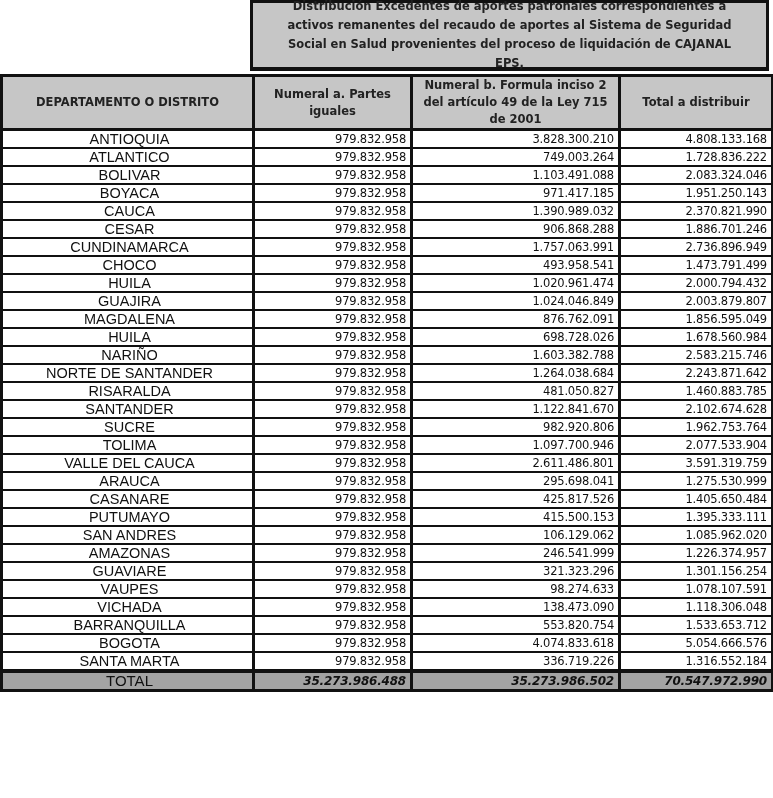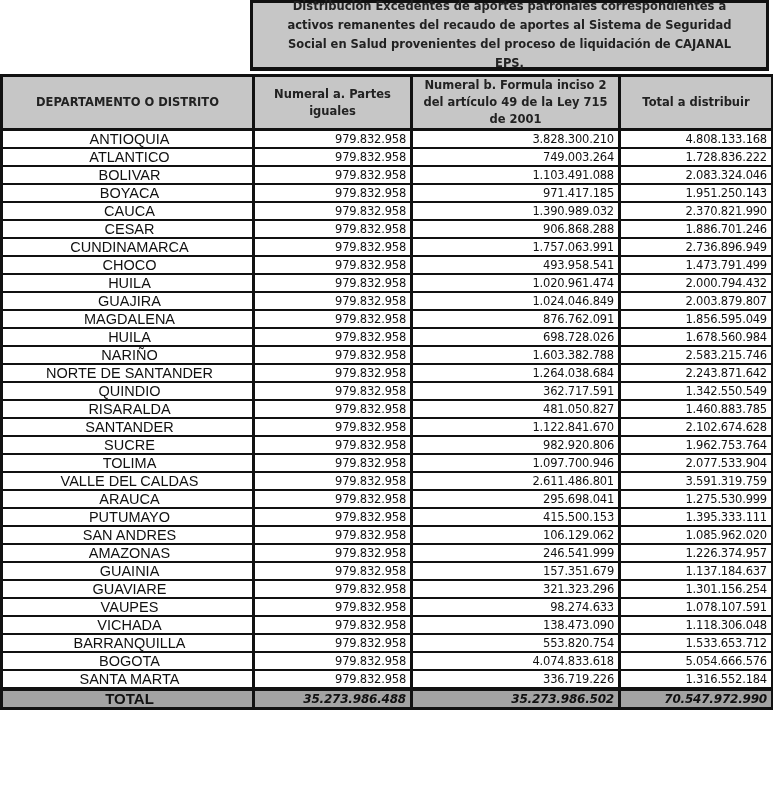--- a/index.html
+++ b/index.html
@@ -23,21 +23,21 @@
     color: #222; text-align: center; padding: 0 4px;
   }
   td {
     border-left: 3px solid #111; border-right: 3px solid #111; border-bottom: 2px solid #111;
     height: 16px; padding: 0 4px; font-size: 12.5px; line-height: 16px; color: #111;
     white-space: nowrap; overflow: hidden;
   }
   td.name { font-family: "Liberation Sans", sans-serif; font-size: 14.5px; padding-left: 8px; text-align: center; }
   td.num { font-family: "DejaVu Sans", sans-serif; font-size: 11.5px; text-align: right; letter-spacing: -0.2px; }
   tr.total td { background: #a3a3a3; border-top: 4px solid #111; border-bottom: 3px solid #111; height: 16px; }
-  tr.total td.name { font-weight: bold; font-size: 15px; }
+  tr.total td.name { font-weight: normal; font-size: 15px; }
   tr.total td.num { font-weight: bold; font-size: 12px; font-style: italic; }
 </style>
 </head>
 <body>
 
 <div class="top-title">Distribución Excedentes de aportes patronales correspondientes a activos remanentes del recaudo de aportes al Sistema de Seguridad Social en Salud provenientes del proceso de liquidación de CAJANAL  EPS,</div>
 
 <table>
   <colgroup>
       <col class="c1">
@@ -132,26 +132,20 @@
         <td class="num">1.603.382.788</td>
         <td class="num">2.583.215.746</td>
       </tr>
       <tr>
         <td class="name">NORTE DE SANTANDER</td>
         <td class="num">979.832.958</td>
         <td class="num">1.264.038.684</td>
         <td class="num">2.243.871.642</td>
       </tr>
       <tr>
-        <td class="name">QUINDIO</td>
-        <td class="num">979.832.958</td>
-        <td class="num">362.717.591</td>
-        <td class="num">1.342.550.549</td>
-      </tr>
-      <tr>
         <td class="name">RISARALDA</td>
         <td class="num">979.832.958</td>
         <td class="num">481.050.827</td>
         <td class="num">1.460.883.785</td>
       </tr>
       <tr>
         <td class="name">SANTANDER</td>
         <td class="num">979.832.958</td>
         <td class="num">1.122.841.670</td>
         <td class="num">2.102.674.628</td>
@@ -162,54 +156,54 @@
         <td class="num">982.920.806</td>
         <td class="num">1.962.753.764</td>
       </tr>
       <tr>
         <td class="name">TOLIMA</td>
         <td class="num">979.832.958</td>
         <td class="num">1.097.700.946</td>
         <td class="num">2.077.533.904</td>
       </tr>
       <tr>
-        <td class="name">VALLE DEL CALDAS</td>
+        <td class="name">VALLE DEL CAUCA</td>
         <td class="num">979.832.958</td>
         <td class="num">2.611.486.801</td>
         <td class="num">3.591.319.759</td>
       </tr>
       <tr>
         <td class="name">ARAUCA</td>
         <td class="num">979.832.958</td>
         <td class="num">295.698.041</td>
         <td class="num">1.275.530.999</td>
       </tr>
       <tr>
+        <td class="name">CASANARE</td>
+        <td class="num">979.832.958</td>
+        <td class="num">425.817.526</td>
+        <td class="num">1.405.650.484</td>
+      </tr>
+      <tr>
         <td class="name">PUTUMAYO</td>
         <td class="num">979.832.958</td>
         <td class="num">415.500.153</td>
         <td class="num">1.395.333.111</td>
       </tr>
       <tr>
         <td class="name">SAN ANDRES</td>
         <td class="num">979.832.958</td>
         <td class="num">106.129.062</td>
         <td class="num">1.085.962.020</td>
       </tr>
       <tr>
         <td class="name">AMAZONAS</td>
         <td class="num">979.832.958</td>
         <td class="num">246.541.999</td>
         <td class="num">1.226.374.957</td>
-      </tr>
-      <tr>
-        <td class="name">GUAINIA</td>
-        <td class="num">979.832.958</td>
-        <td class="num">157.351.679</td>
-        <td class="num">1.137.184.637</td>
       </tr>
       <tr>
         <td class="name">GUAVIARE</td>
         <td class="num">979.832.958</td>
         <td class="num">321.323.296</td>
         <td class="num">1.301.156.254</td>
       </tr>
       <tr>
         <td class="name">VAUPES</td>
         <td class="num">979.832.958</td>

